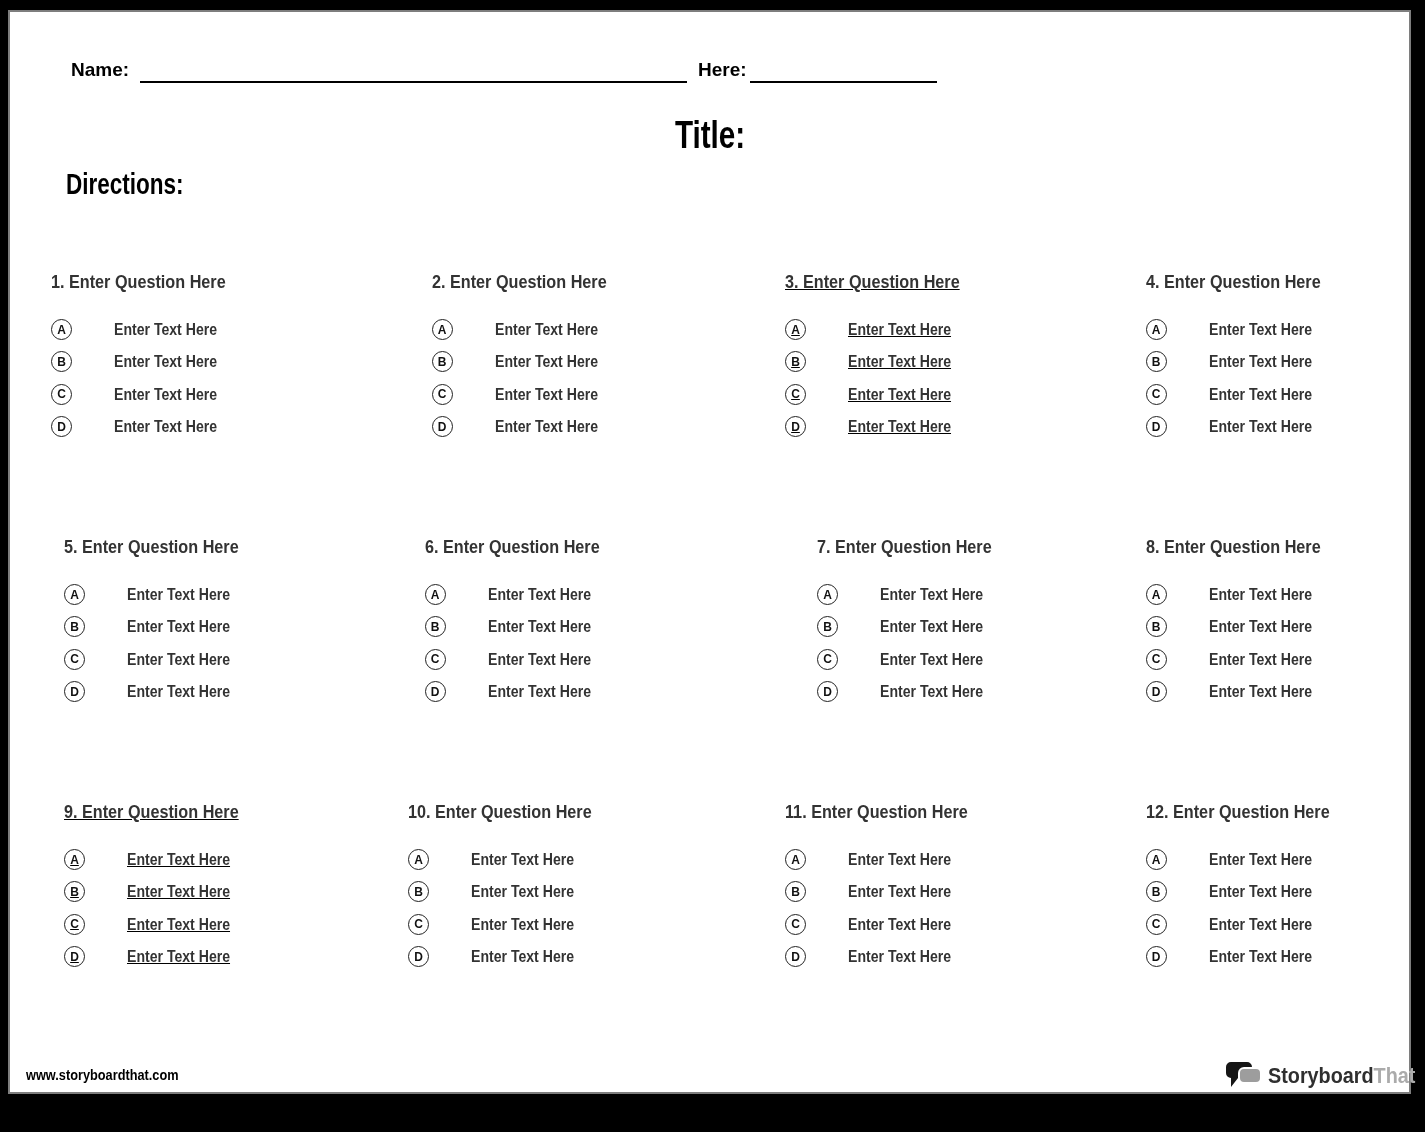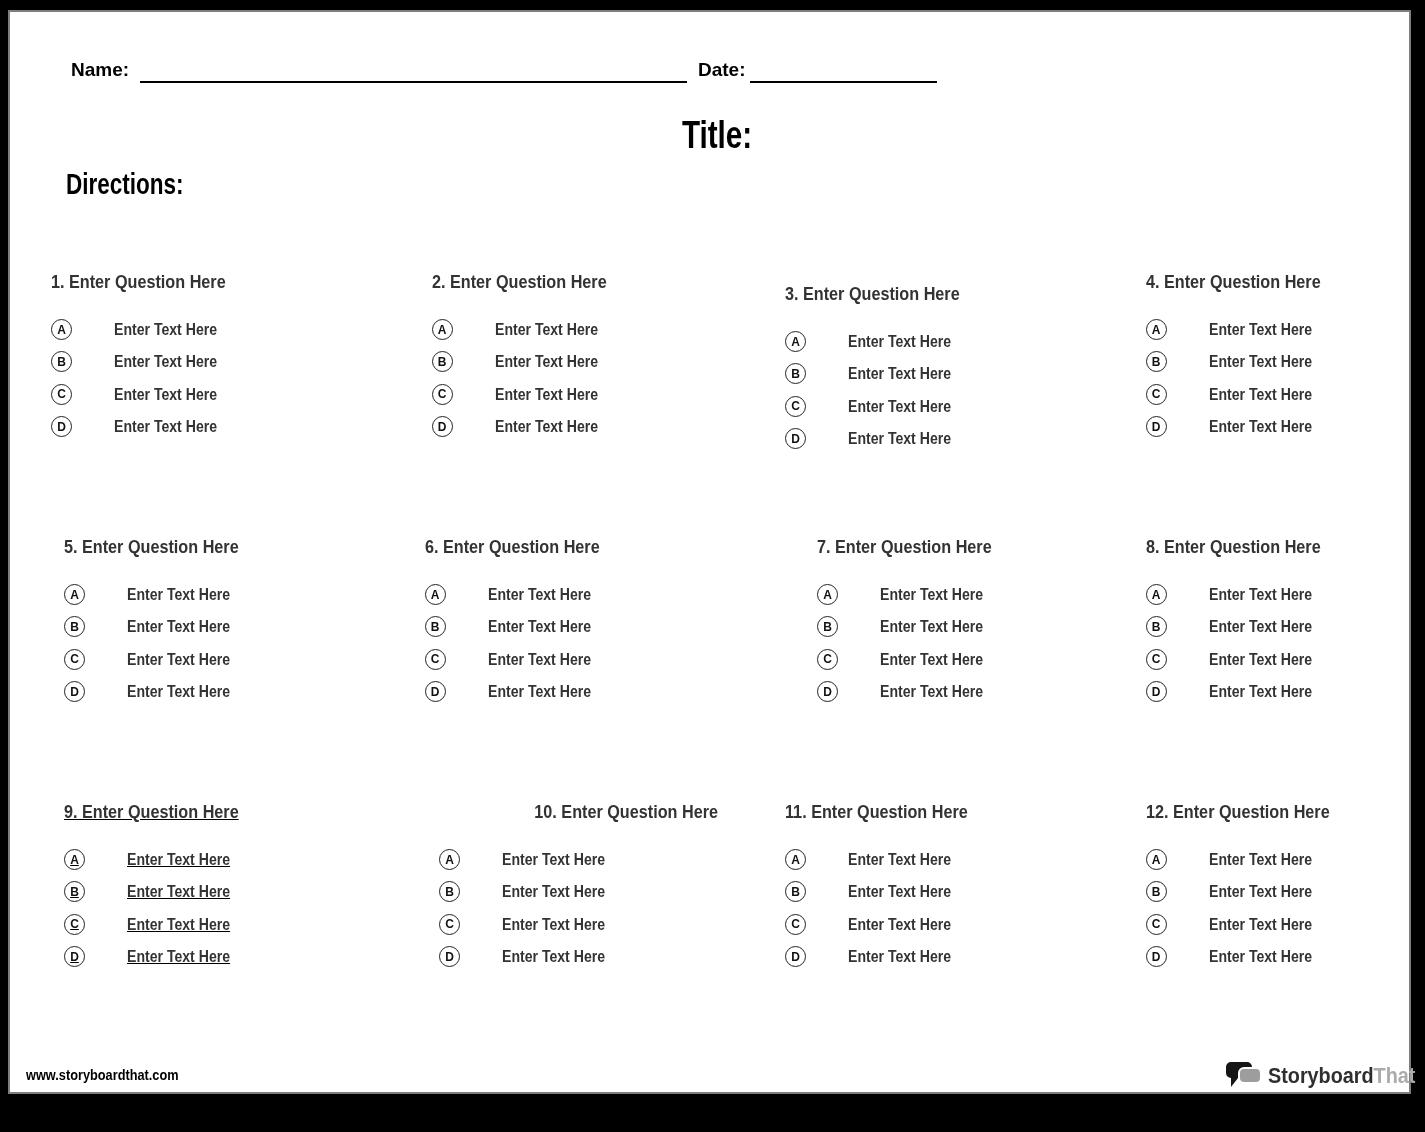--- a/index.html
+++ b/index.html
@@ -16,21 +16,21 @@
     background:#fff;
     border:2px solid #7e7e7e;
   }
   .abs{position:absolute;}
   
   .hdr-label{
     font-size:19px;font-weight:700;color:#000;line-height:24px;white-space:nowrap;
   }
   .rule{position:absolute;height:2px;background:#000;}
   .title-wrap{
-    position:absolute;left:8px;top:102px;width:100%;text-align:center;
+    position:absolute;left:1px;top:102px;width:100%;text-align:center;
   }
   .title-text{
     display:inline-block;font-size:38px;font-weight:700;color:#000;line-height:42px;
     transform:scaleX(.78);transform-origin:50% 50%;white-space:nowrap;
   }
   .directions{
     position:absolute;left:56px;top:154px;
     font-size:30px;font-weight:700;color:#000;line-height:36px;
     transform:scaleX(.75);transform-origin:0 50%;white-space:nowrap;
   }
@@ -75,21 +75,21 @@
   .logo-text .secondary{color:#ababab;}
 </style>
 </head>
 <body>
 
 <div class="page">
 
   <div class="abs hdr-label" style="left:61px;top:46px;">Name:</div>
   <div class="rule" style="left:130px;top:69px;width:547px;"></div>
 
-  <div class="abs hdr-label" style="left:688px;top:46px;">Date:</div>
+  <div class="abs hdr-label" style="left:688px;top:46px;">Here:</div>
   <div class="rule" style="left:740px;top:69px;width:187px;"></div>
 
   <div class="title-wrap">
     <span class="title-text">Title:</span>
   </div>
 
   <div class="directions">Directions:</div>
 
   <div id="questions-grid">
       <div class="question" style="left: 41px; top: 259px;">
@@ -143,21 +143,21 @@
             <span class="opt-text">Enter Text Here</span>
           </div>
           <div class="opt">
             <span class="circ">
               <span class="circ-letter">D</span>
             </span>
             <span class="opt-text">Enter Text Here</span>
           </div>
         </div>
       </div>
-      <div class="question" style="left: 775px; top: 271px;">
+      <div class="question" style="left: 775px; top: 259px; text-decoration: underline;">
         <div class="q-label">3. Enter Question Here</div>
         <div class="opts">
           <div class="opt">
             <span class="circ">
               <span class="circ-letter">A</span>
             </span>
             <span class="opt-text">Enter Text Here</span>
           </div>
           <div class="opt">
             <span class="circ">
@@ -346,21 +346,21 @@
             <span class="opt-text">Enter Text Here</span>
           </div>
           <div class="opt">
             <span class="circ">
               <span class="circ-letter">D</span>
             </span>
             <span class="opt-text">Enter Text Here</span>
           </div>
         </div>
       </div>
-      <div class="question" style="left: 429px; top: 789px; text-align: right;">
+      <div class="question" style="left: 398px; top: 789px;">
         <div class="q-label">10. Enter Question Here</div>
         <div class="opts">
           <div class="opt">
             <span class="circ">
               <span class="circ-letter">A</span>
             </span>
             <span class="opt-text">Enter Text Here</span>
           </div>
           <div class="opt">
             <span class="circ">

